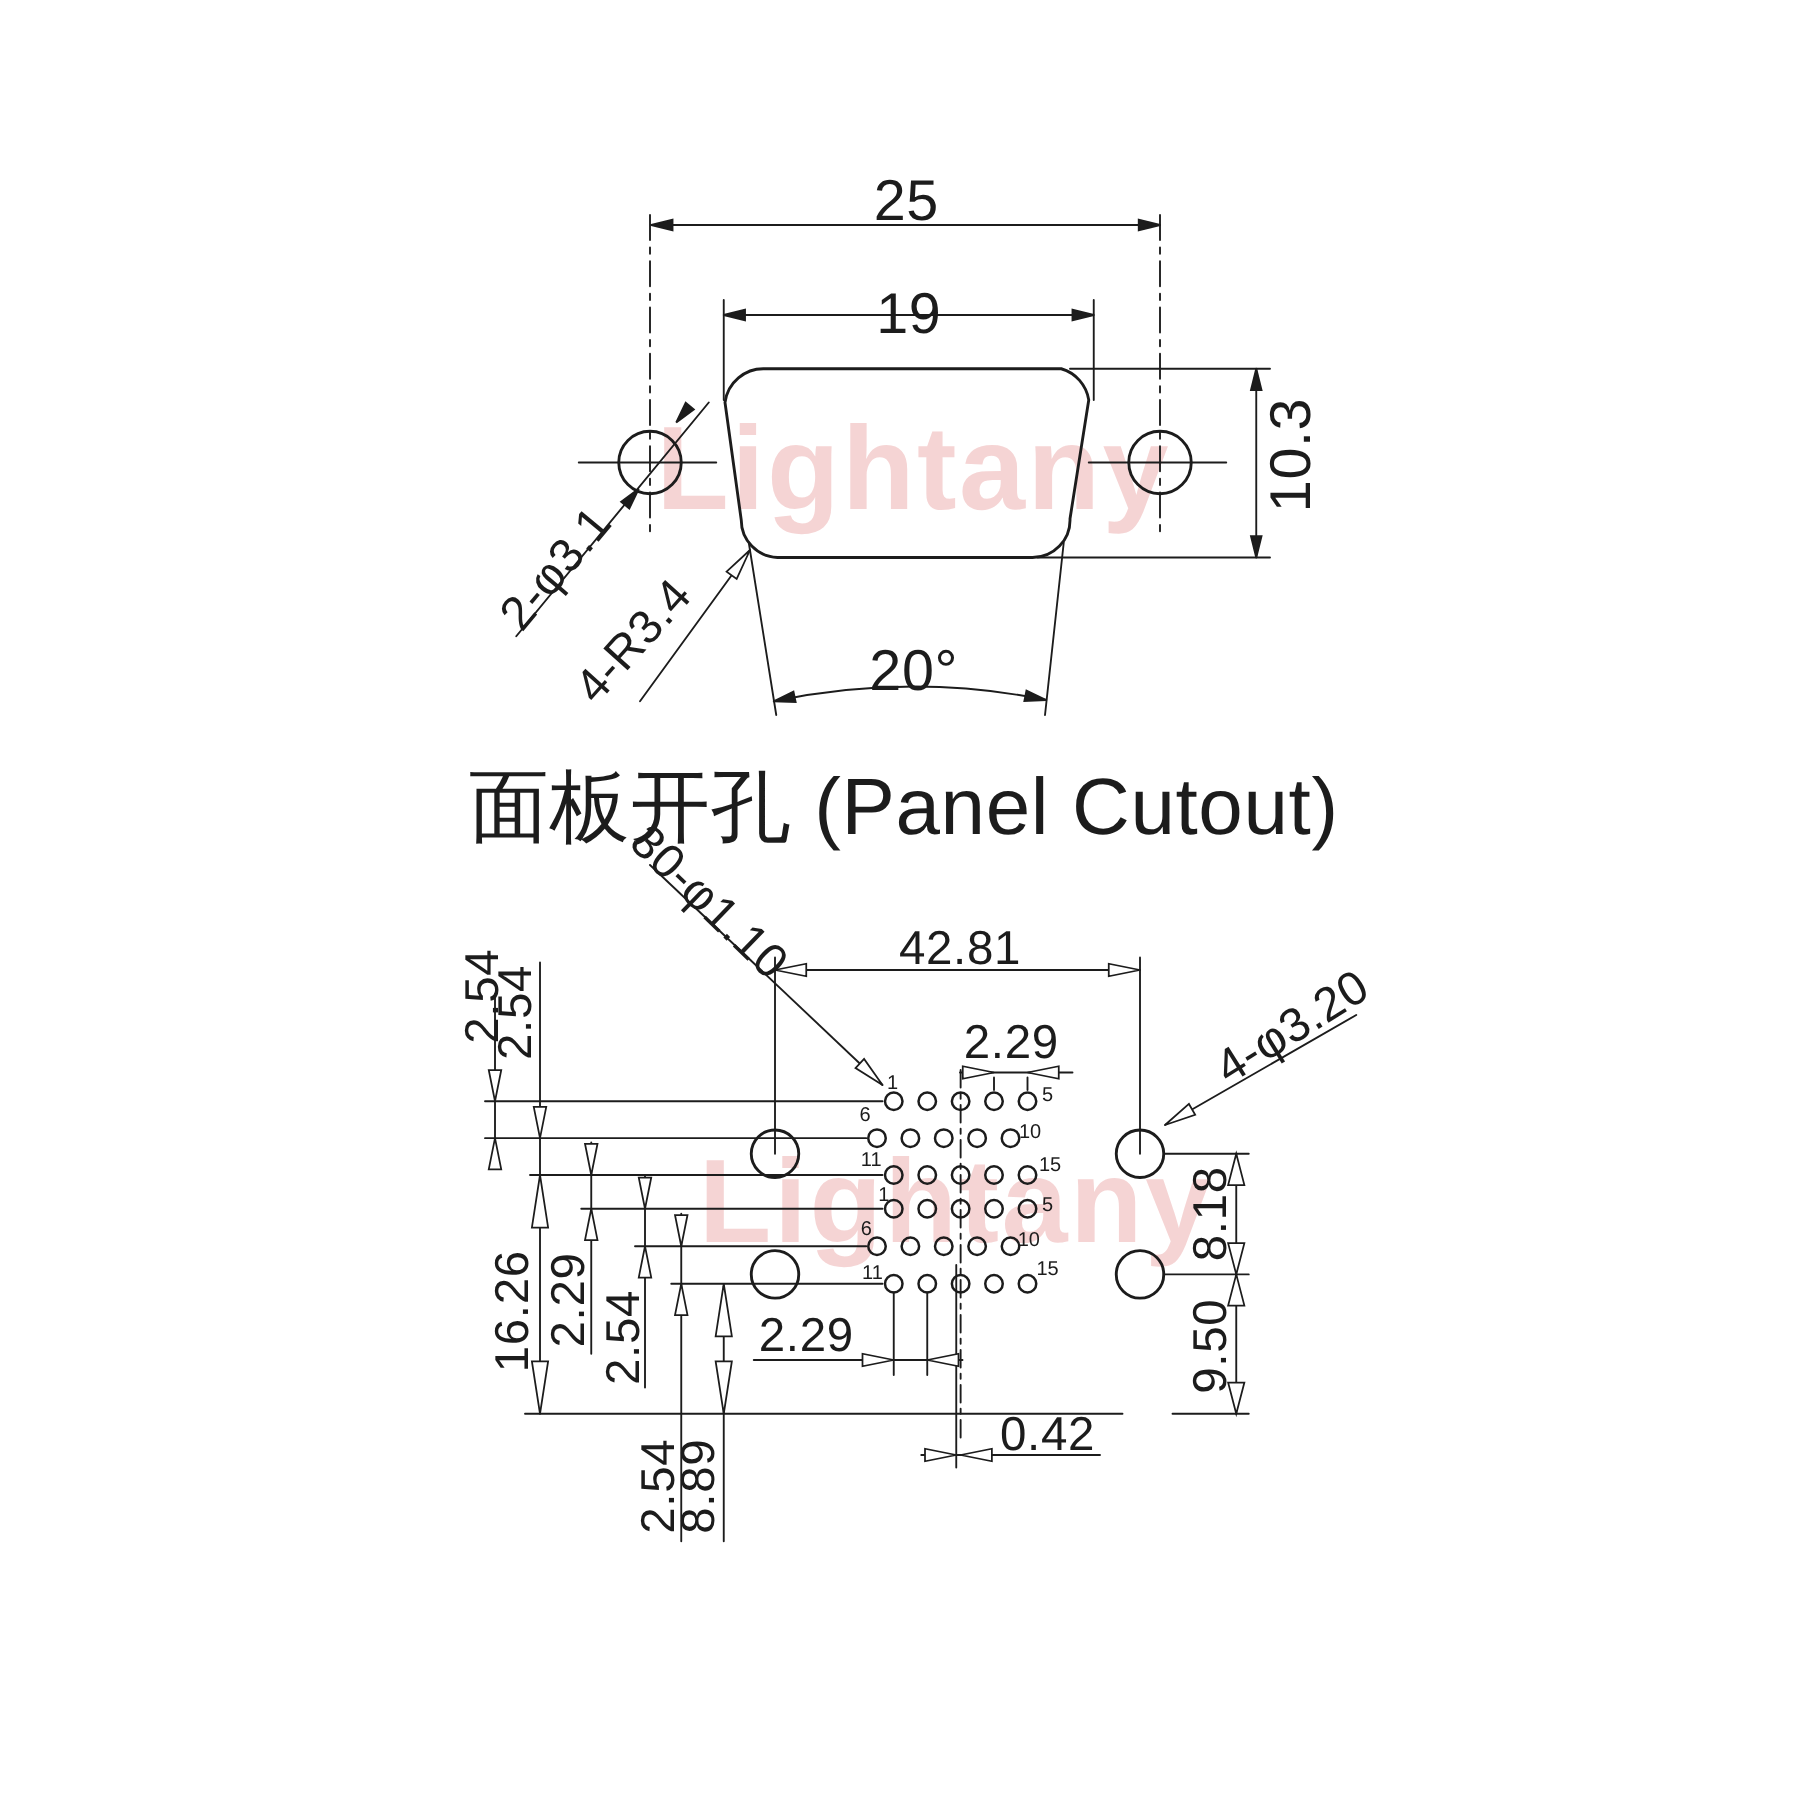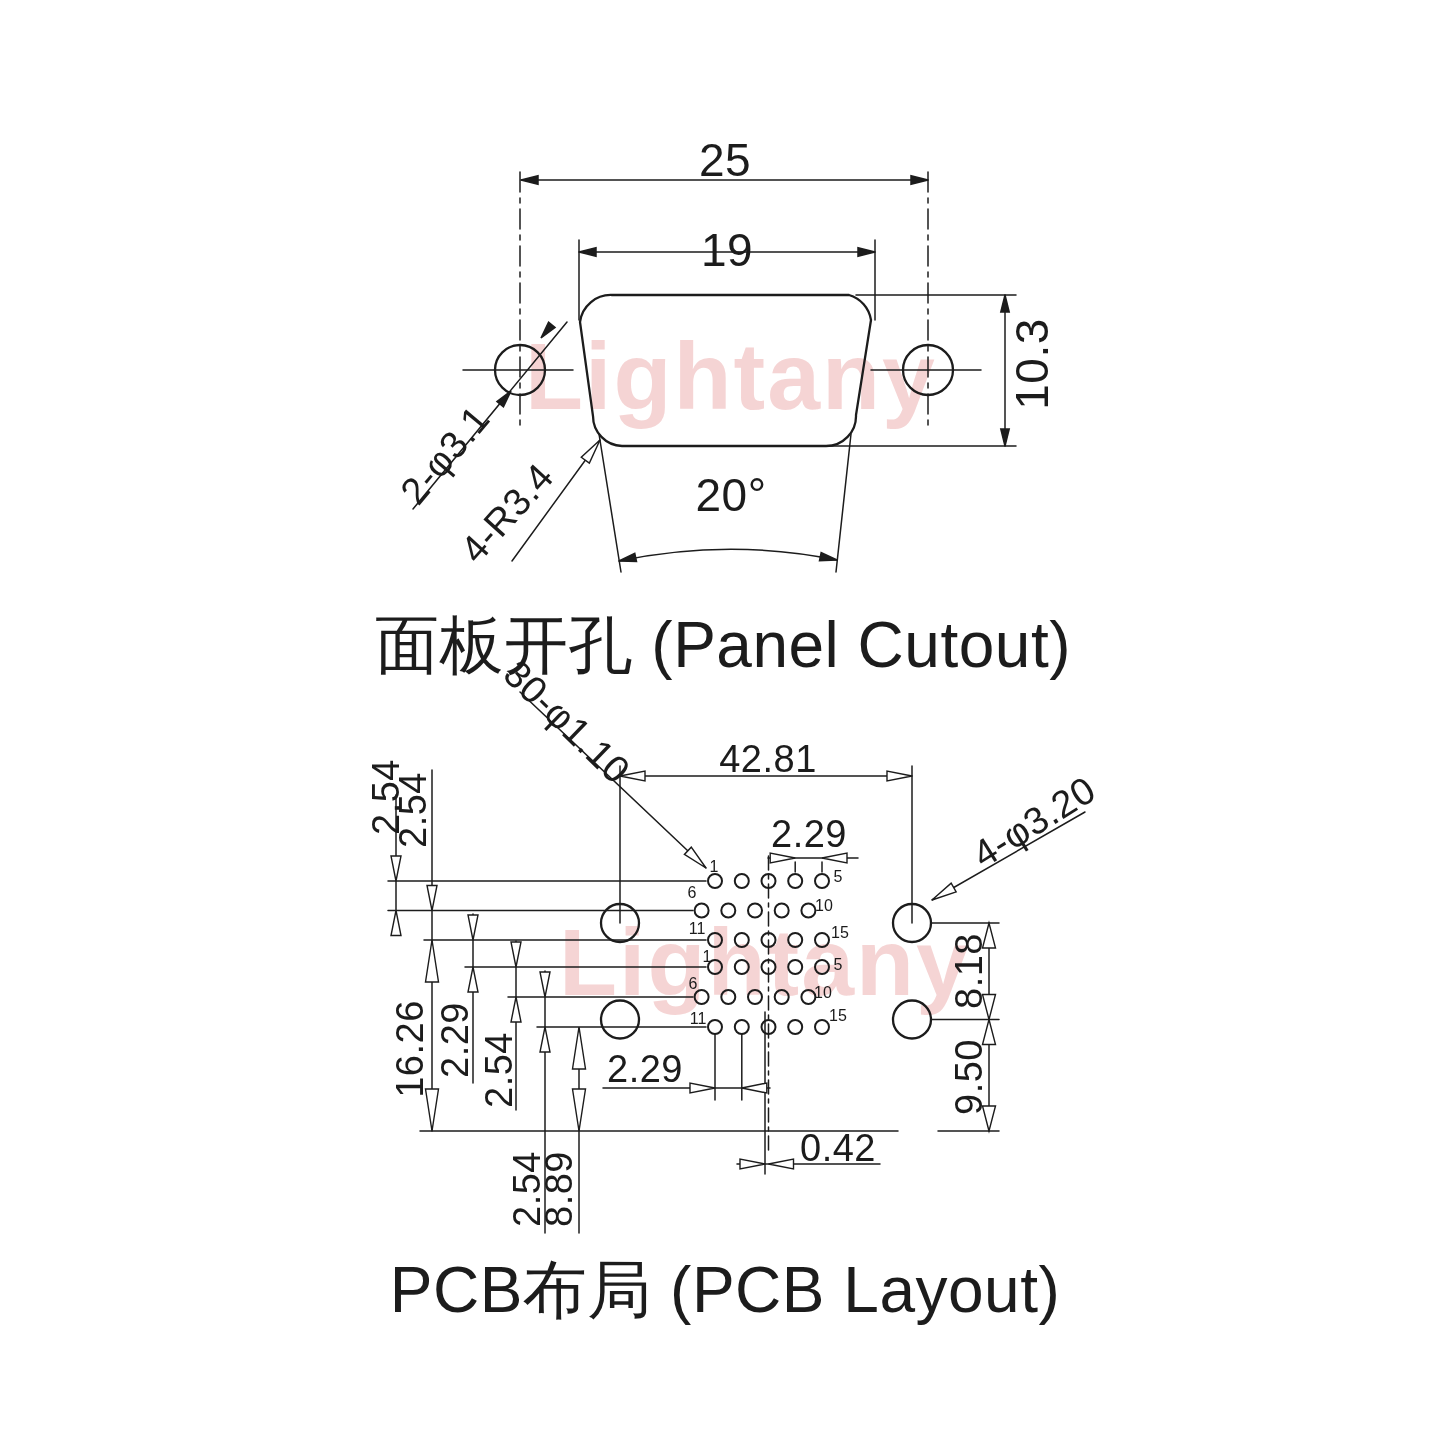--- a/index.html
+++ b/index.html
@@ -221,21 +221,21 @@
         <path d="M0 0 L-25 -5 L-25 5 Z" fill="#fff" stroke-width="1.4" transform="translate(932,900) rotate(150)"></path>
       </g>
     </g>
   </svg>
 
   <div class="lbl dim-panel" style="left:725px;top:160px;">25</div>
   <div class="lbl dim-panel" style="left:727px;top:250px;">19</div>
   <div class="lbl dim-panel rot90" style="left:1032px;top:364px;">10.3</div>
   <div class="lbl dim-pcb lead50" style="left:445px;top:455px;">2-φ3.1</div>
   <div class="lbl dim-pcb lead48" style="left:507px;top:513px;">4-R3.4</div>
-  <div class="lbl dim-panel" style="left:731px;top:495px;">20°</div>
+  <div class="lbl dim-panel" style="left:731px;top:536px;">20°</div>
   <div class="lbl title" style="left:723px;top:645px;">面板开孔 (Panel Cutout)</div>
 
   <div class="lbl dim-pcb" style="left:768px;top:759px;">42.81</div>
   <div class="lbl dim-pcb" style="left:809px;top:834px;">2.29</div>
   <div class="lbl dim-pcb lead44" style="left:567px;top:722px;">30-φ1.10</div>
   <div class="lbl dim-pcb lead32" style="left:1034px;top:822px;">4-φ3.20</div>
 
   <div class="lbl dim-pcb rot90" style="left:386px;top:797px;">2.54</div>
   <div class="lbl dim-pcb rot90" style="left:413px;top:810px;">2.54</div>
   <div class="lbl dim-pcb rot90" style="left:410px;top:1049px;">16.26</div>
@@ -255,14 +255,13 @@
   <div class="lbl pin" style="left:824px;top:906px;">10</div>
   <div class="lbl pin" style="left:697px;top:929px;">11</div>
   <div class="lbl pin" style="left:840px;top:933px;">15</div>
   <div class="lbl pin" style="left:707px;top:957px;">1</div>
   <div class="lbl pin" style="left:838px;top:965px;">5</div>
   <div class="lbl pin" style="left:693px;top:984px;">6</div>
   <div class="lbl pin" style="left:823px;top:993px;">10</div>
   <div class="lbl pin" style="left:698px;top:1019px;">11</div>
   <div class="lbl pin" style="left:838px;top:1016px;">15</div>
 
-  <div class="lbl title" style="left:725px;top:1290px;">PCB布局 (PCB Layout)</div>
 </div>
 
 </body></html>

